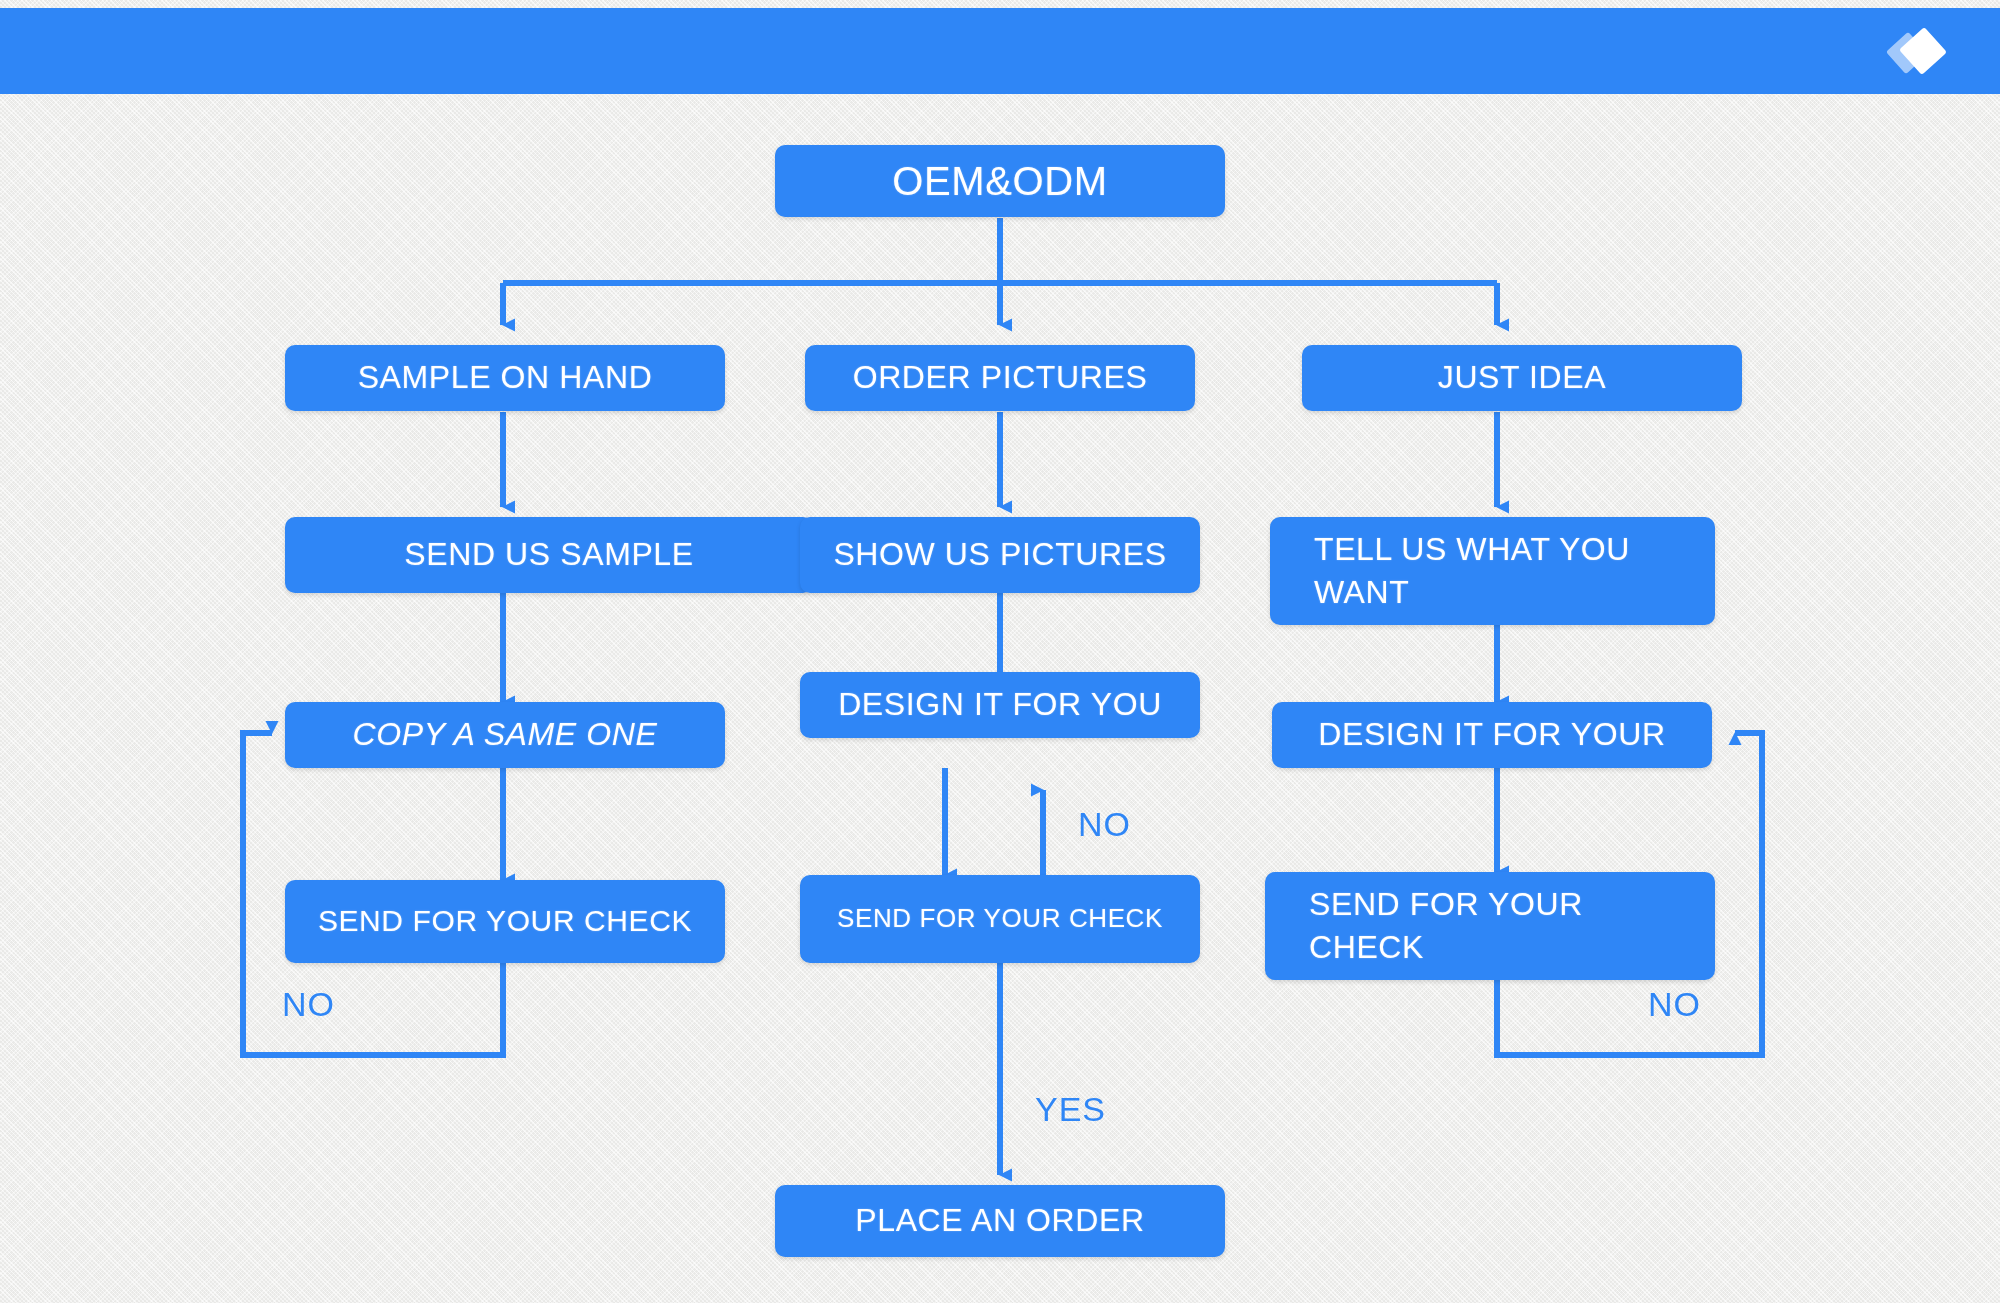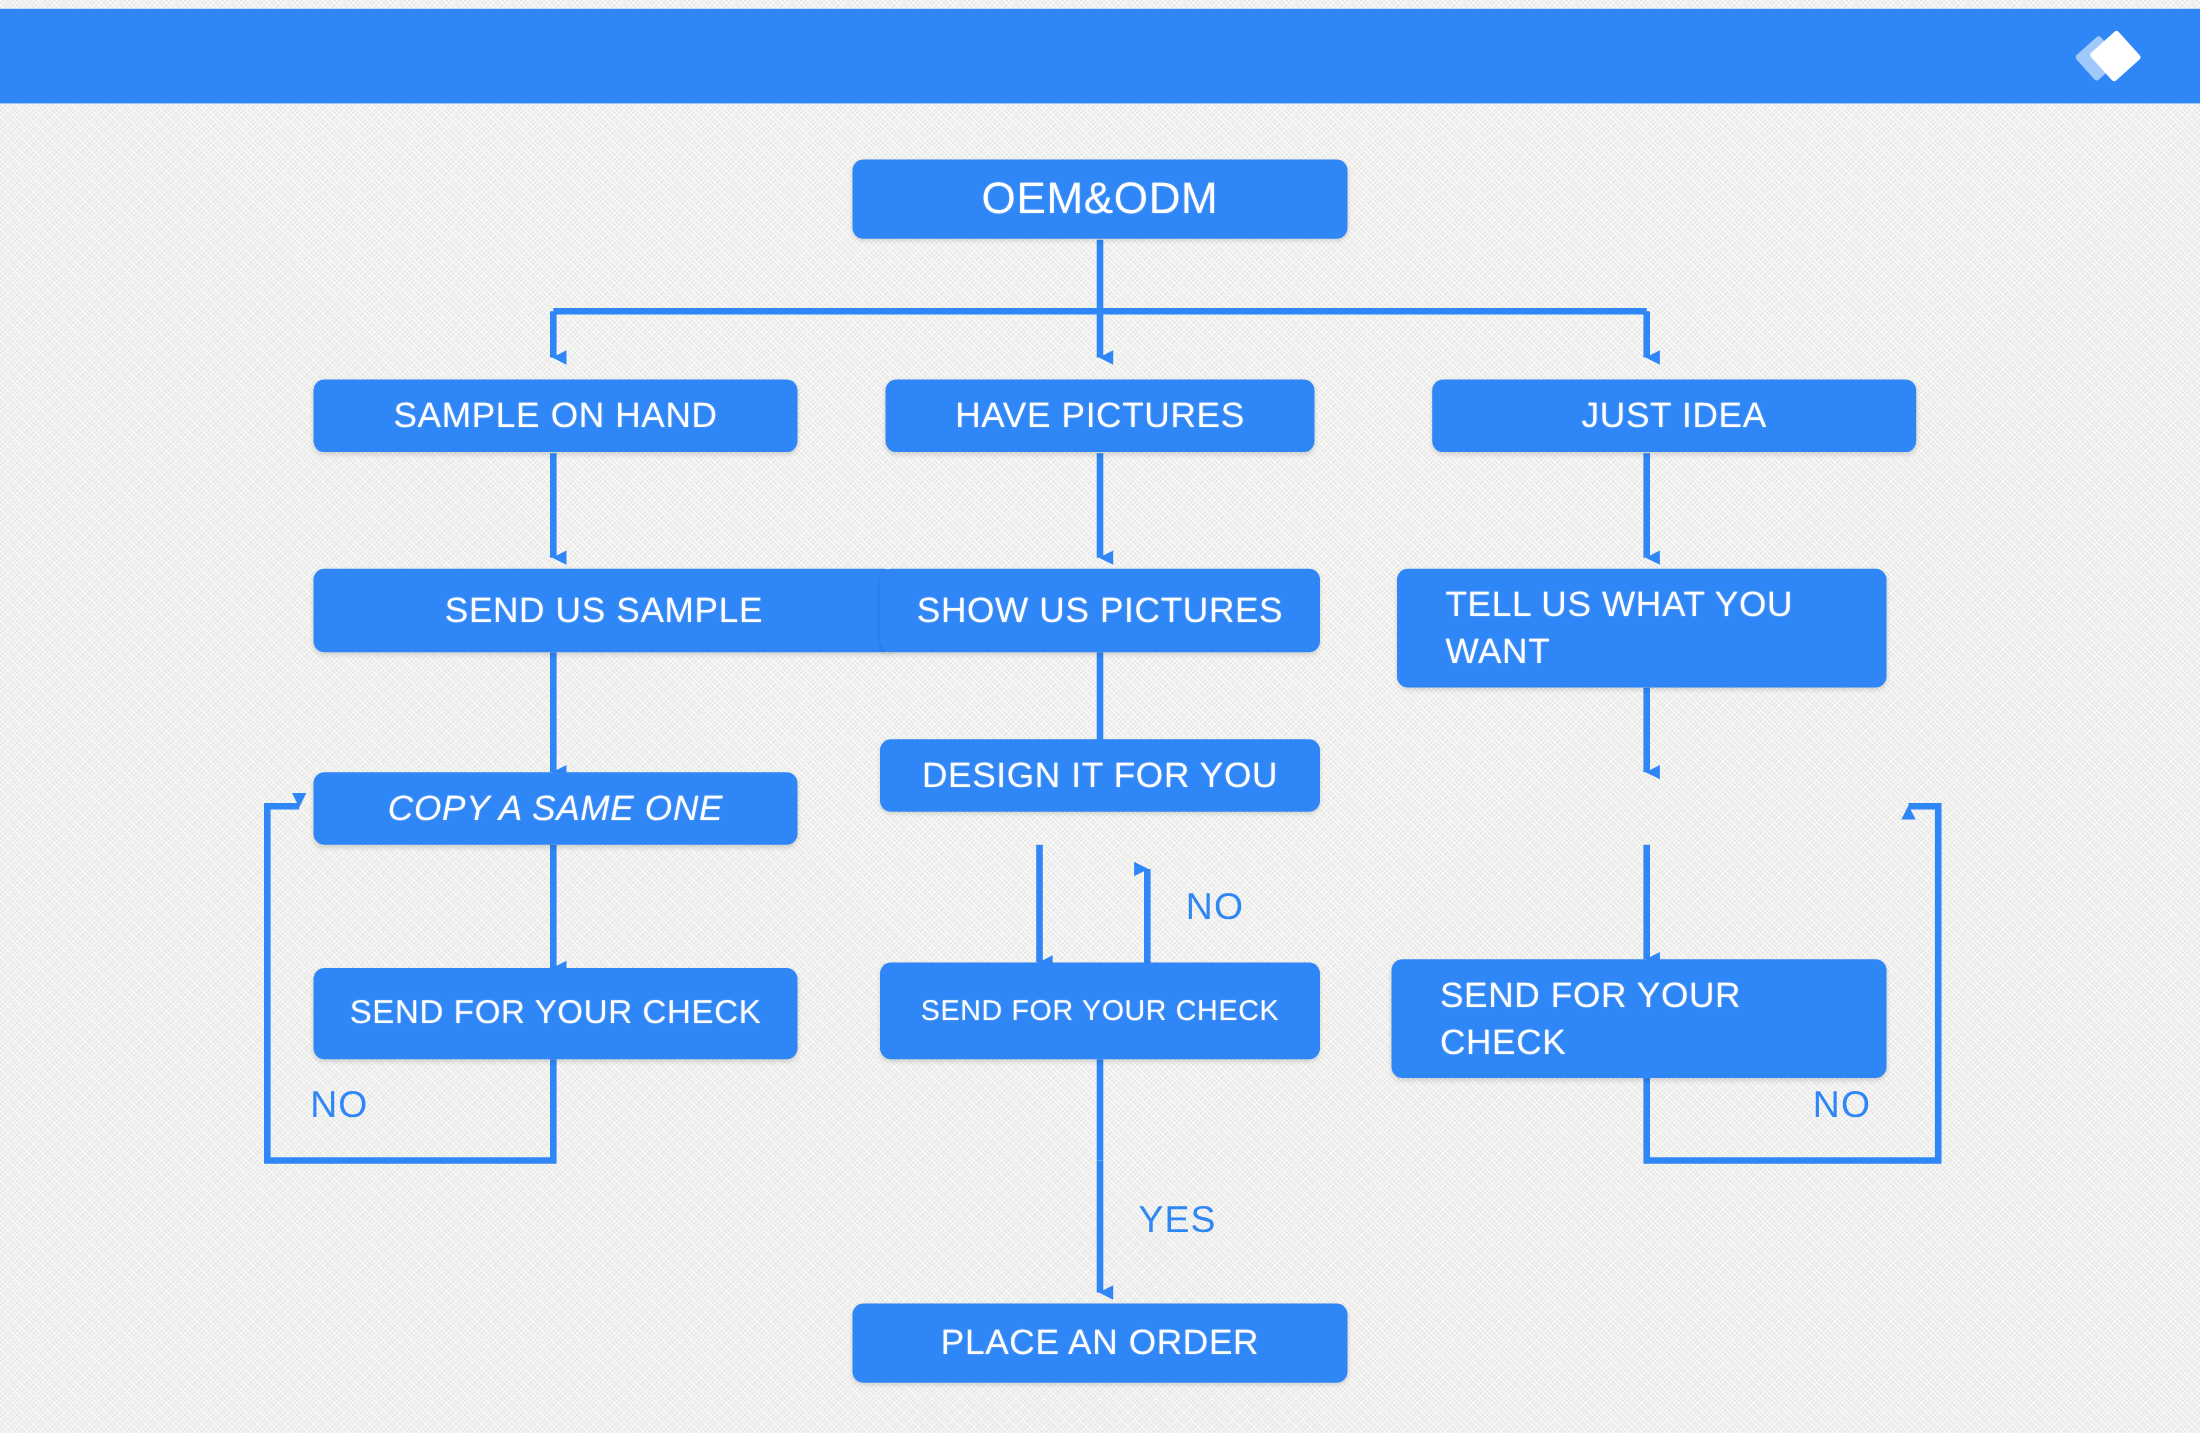--- a/index.html
+++ b/index.html
@@ -141,21 +141,21 @@
 
   <div class="node center" style="left:775px; top:145px; width:450px; height:72px; font-size:40px;">
     <span class="label">OEM&amp;ODM</span>
   </div>
 
   <div class="node center" style="left:285px; top:345px; width:440px; height:66px; font-size:32px;">
     <span class="label">SAMPLE ON HAND</span>
   </div>
 
   <div class="node center" style="left:805px; top:345px; width:390px; height:66px; font-size:32px;">
-    <span class="label">HAVE PICTURES</span>
+    <span class="label">ORDER PICTURES</span>
   </div>
 
   <div class="node center" style="left:1272px; top:345px; width:440px; height:66px; font-size:32px;margin-left:30px;">
     <span class="label">JUST IDEA</span>
   </div>
 
   <div class="node center" style="left:285px; top:517px; width:528px; height:76px; font-size:32px;">
     <span class="label">SEND US SAMPLE</span>
   </div>
 
@@ -168,20 +168,23 @@
   </div>
 
   <div class="node center" style="left:285px; top:702px; width:440px; height:66px; font-size:32px;font-style:italic;">
     <span class="label">COPY A SAME ONE</span>
   </div>
 
   <div class="node center" style="left:800px; top:672px; width:400px; height:66px; font-size:32px;">
     <span class="label">DESIGN IT FOR YOU</span>
   </div>
 
+  <div class="node center" style="left:1272px; top:702px; width:440px; height:66px; font-size:32px;">
+    <span class="label">DESIGN IT FOR YOUR</span>
+  </div>
 
   <div class="node center" style="left:285px; top:880px; width:440px; height:83px; font-size:30px;">
     <span class="label">SEND FOR YOUR CHECK</span>
   </div>
 
   <div class="node center" style="left:800px; top:875px; width:400px; height:88px; font-size:26px;">
     <span class="label">SEND FOR YOUR CHECK</span>
   </div>
 
   <div class="node lead" style="left:1265px; top:872px; width:450px; height:108px; font-size:32px; padding:0 44px;">

